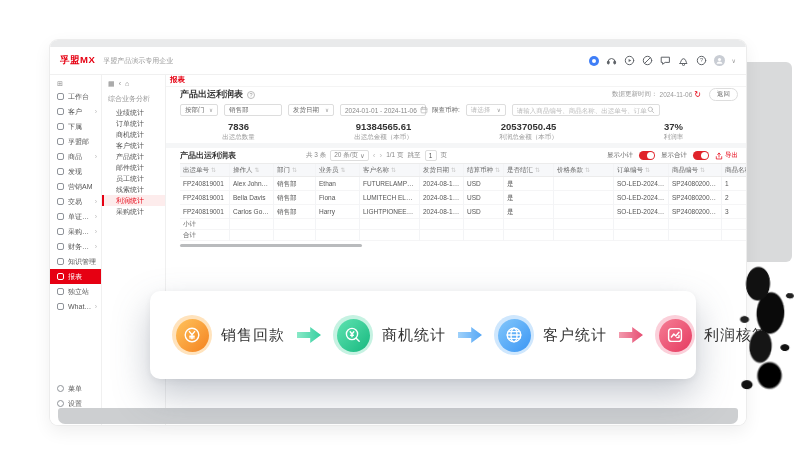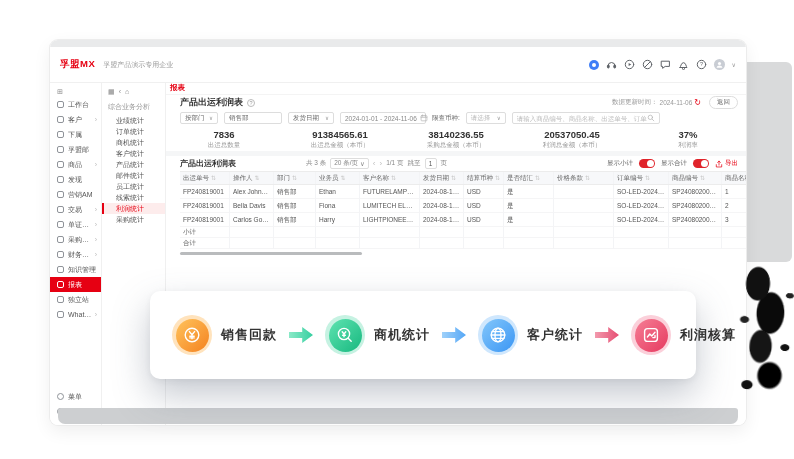--- a/index.html
+++ b/index.html
@@ -7,21 +7,21 @@
 body{position:relative;background:#fff;overflow:hidden;font-family:"Liberation Sans","DejaVu Sans",sans-serif;color:#333}
 .stage{position:absolute;inset:0}
 
 
 .side-strip{position:absolute;left:704px;top:62px;width:88px;height:200px;background:#d9dadb;border-radius:6px;z-index:0}
 
 
 .window{position:absolute;left:50px;top:40px;width:696px;height:385px;background:#fff;border-radius:8px;
  box-shadow:0 0 0 1px #ececec,0 6px 18px rgba(0,0,0,.07);z-index:1;overflow:hidden}
 .topstrip{height:7px;background:#e9eaeb;border-radius:8px 8px 0 0}
-.appbar{height:36px;display:flex;align-items:center;padding:0 10px;border-bottom:1px solid #f0f0f0;background:#fff}
+.appbar{height:28px;display:flex;align-items:center;padding:0 10px;border-bottom:1px solid #f0f0f0;background:#fff}
 .logo{font-size:9.5px;font-weight:bold;color:#e60012;letter-spacing:.5px;white-space:nowrap}
 .company{font-size:7px;color:#9a9a9a;margin-left:8px;white-space:nowrap}
 .appbar-right{margin-left:auto;display:flex;align-items:center;gap:7px}
 .hicon{width:11px;height:11px;display:inline-flex;align-items:center;justify-content:center}
 .hicon svg{width:11px;height:11px;stroke:#5f6368;fill:none;stroke-width:1;stroke-linecap:round;stroke-linejoin:round}
 .theme-dot{width:10px;height:10px;border-radius:50%;background:#3f7ef7;position:relative}
 .theme-dot::after{content:"";position:absolute;left:3px;top:3px;width:4px;height:4px;border-radius:50%;background:#fff}
 .avatar{width:11px;height:11px;border-radius:50%;background:#c9cdd4;display:inline-flex;align-items:center;justify-content:center;overflow:hidden}
 .avatar svg{width:9px;height:9px;fill:#fff;stroke:none}
 .caret-sm{font-size:6px;color:#999}
@@ -105,21 +105,21 @@
  display:flex;align-items:center;padding:0 22px;gap:12px}
 .step{display:flex;align-items:center;gap:9px}
 .halo{width:40px;height:40px;border-radius:50%;display:flex;align-items:center;justify-content:center;flex:0 0 auto}
 .halo-o{background:#ffe3bd}.halo-g{background:#c6f2e2}.halo-b{background:#cfe7fd}.halo-r{background:#fbd0da}
 .circ{width:33px;height:33px;border-radius:50%;display:flex;align-items:center;justify-content:center}
 .circ-o{background:linear-gradient(135deg,#ffc35c,#f48220)}
 .circ-g{background:linear-gradient(135deg,#5fe3b1,#17b87f)}
 .circ-b{background:linear-gradient(135deg,#83c7fb,#3b96f4)}
 .circ-r{background:linear-gradient(135deg,#f57e95,#e63a60)}
 .circ svg{width:18px;height:18px;stroke:#fff;fill:none;stroke-width:1.4;stroke-linecap:round;stroke-linejoin:round}
-.step-lbl{font-size:13px;font-weight:bold;color:#333;white-space:nowrap;letter-spacing:1px}
+.step-lbl{font-size:15px;font-weight:normal;color:#333;white-space:nowrap;letter-spacing:1px}
 .flow-arrow{width:24px;height:16px;flex:0 0 auto;clip-path:polygon(0 32%,55% 32%,55% 0,100% 50%,55% 100%,55% 68%,0 68%)}
 .arr-green{background:linear-gradient(90deg,#8ae9c7,#35cfa0)}
 .arr-blue{background:linear-gradient(90deg,#9fd1fa,#55a7f6)}
 .arr-red{background:linear-gradient(90deg,#f29aad,#e64d72)}
 
 
 .smudge{position:absolute;left:737px;top:266px;width:58px;height:130px;z-index:12;transform:rotate(3deg);filter:blur(.4px);
 background:
  radial-gradient(ellipse 20px 28px at 32% 14%,#111 58%,transparent 62%),
  radial-gradient(ellipse 24px 36px at 56% 36%,#0a0a0a 55%,transparent 60%),
@@ -376,24 +376,20 @@
         </div>
 
         <div class="stats-row">
             <div class="stat">
             <div class="v">7836</div>
             <div class="l">出运总数量</div>
           </div>
             <div class="stat">
             <div class="v">91384565.61</div>
             <div class="l">出运总金额（本币）</div>
-          </div>
-            <div class="stat">
-            <div class="v">38140236.55</div>
-            <div class="l">采购总金额（本币）</div>
           </div>
             <div class="stat">
             <div class="v">20537050.45</div>
             <div class="l">利润总金额（本币）</div>
           </div>
             <div class="stat">
             <div class="v">37%</div>
             <div class="l">利润率</div>
           </div>
           </div>

